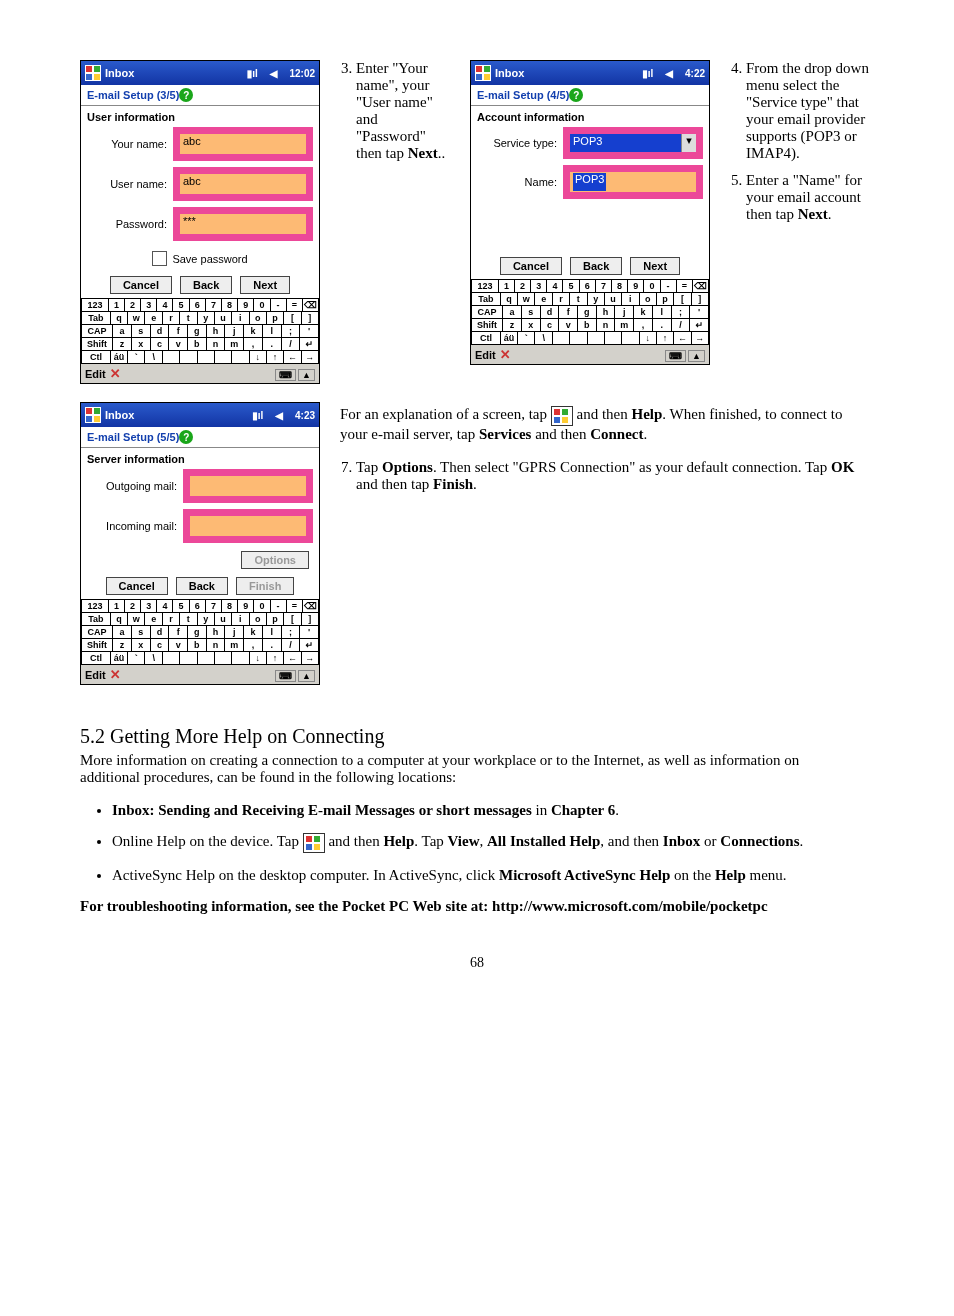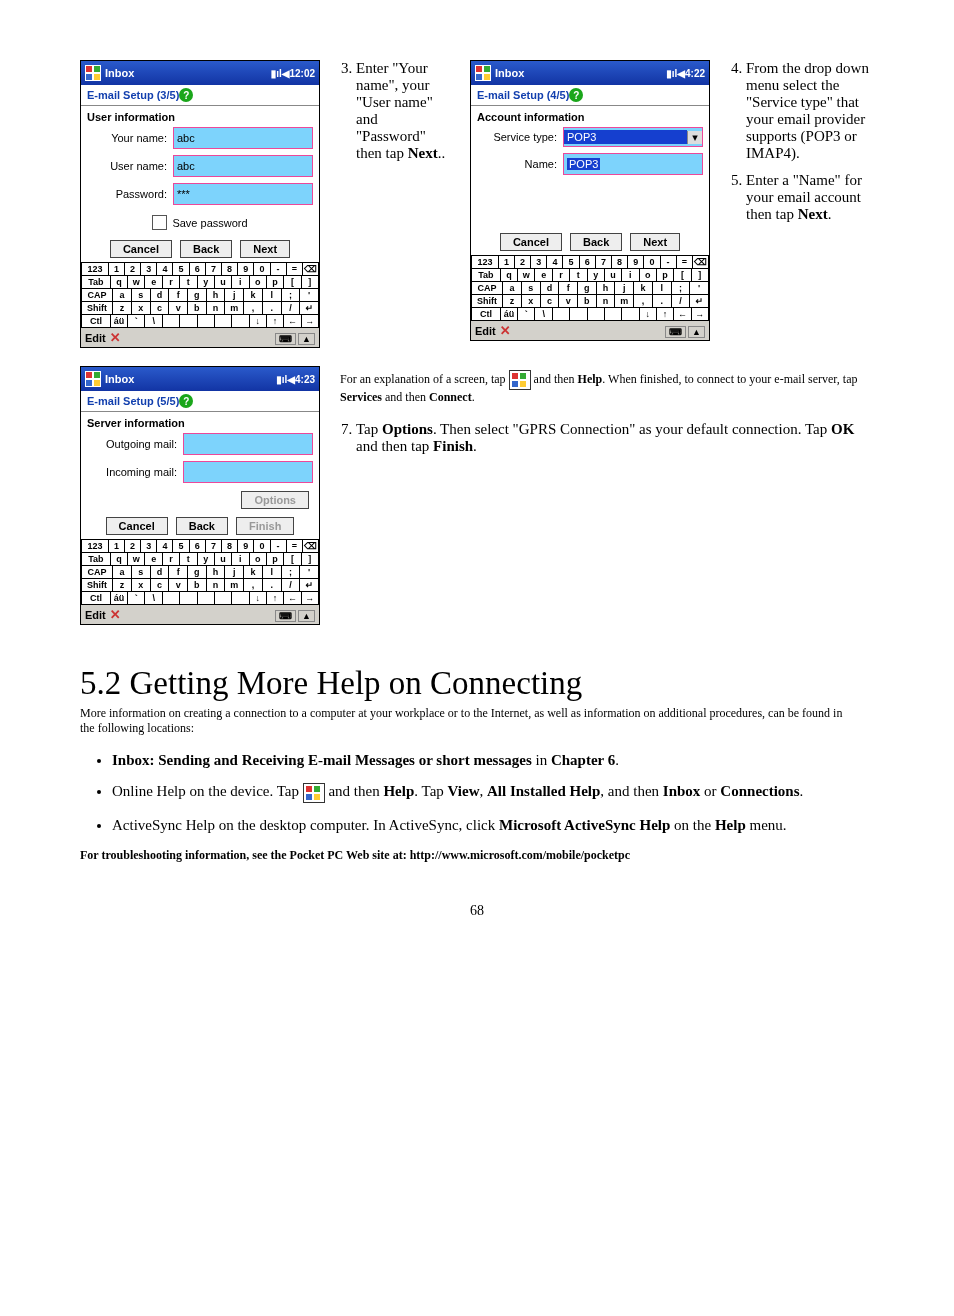--- a/index.html
+++ b/index.html
@@ -32,33 +32,33 @@
   .winflag {
     background: #fff; width:16px; height:16px; margin-right:4px;
     display:inline-flex; flex-wrap:wrap;
   }
   .winflag span{width:6px;height:6px;margin:1px}
   .wf1{background:#d33}
   .wf2{background:#3a3}
   .wf3{background:#36c}
   .wf4{background:#fc3}
   .tb-title{flex:1}
-  .tb-ico{font-size:10px;margin-left:0}
+  .tb-ico{font-size:10px;margin-left:12px}
   .setup-head{
     color:#123fae; font-weight:bold; padding:3px 6px;
     border-bottom:1px solid #888; display:flex; align-items:center;
   }
   .help-ico{
     width:14px;height:14px;border-radius:50%;background:#1aa61a;color:#fff;
     display:inline-flex;align-items:center;justify-content:center;font-size:10px;font-weight:bold;
   }
   .section-label{font-weight:bold;color:#000;padding:5px 6px 2px 6px}
   .form-row{display:flex;align-items:center;padding:2px 6px 4px 6px}
   .form-lab{width:80px;text-align:right;margin-right:6px;color:#000}
-  .form-inp{flex:1;border:1px solid #ec4899;height:18px;padding:1px 3px;display:flex;align-items:center;background:#7dd3fc}
+  .form-inp{flex:1;border:7px solid #ec4899;height:18px;padding:1px 3px;display:flex;background:#fdba74}
   .sel{background:#153fcf;color:#fff}
   .save-row{display:flex;align-items:center;justify-content:center;padding:6px 0}
   .chk{width:13px;height:13px;border:1px solid #555;margin-right:5px;background:#fff}
   .btn-row{display:flex;justify-content:center;gap:8px;padding:4px 0}
   .btn{border:1px solid #444;background:#eee;padding:2px 12px;font-size:11px;font-weight:bold}
   .btn.dis{color:#999}
   .opt-row{display:flex;justify-content:flex-end;padding:4px 10px 4px 6px}
   .kbd{font-size:9px;border-top:1px solid #000}
   .kbd-row{display:flex}
   .key{flex:1;border:1px solid #000;border-width:0 1px 1px 0;text-align:center;padding:1px 0;font-weight:bold;background:#fff}
@@ -68,22 +68,22 @@
   .editbar .ico{border:1px solid #888;padding:0 3px;font-size:9px;margin-left:2px}
   .redx{color:#c33;font-weight:bold;font-size:13px;margin-left:4px}
   .dd-arrow{width:14px;text-align:center;color:#000;background:#ddd;border-left:1px solid #888}
 
   .side-text{flex:1;font-size:15px}
   ol.tight{margin:0;padding-left:16px}
   ol.tight li{margin-bottom:10px}
   li::marker{font-family:"Times New Roman",serif}
   b{font-weight:bold}
 
-  h2{font-family:"Times New Roman",serif;font-size:33px;font-weight:normal;margin:40px 0 4px 0}
-  .body-p{margin:4px 16px 16px 0;font-size:12px}
+  h2{font-family:"Times New Roman",serif;font-size:20px;font-weight:normal;margin:40px 0 4px 0}
+  .body-p{margin:4px 16px 16px 0;font-size:15px}
   ul.bul{list-style:disc;padding-left:32px;margin:0 0 8px 0}
   ul.bul li{margin-bottom:14px}
   .inline-flag{display:inline-flex;vertical-align:middle;width:18px;height:16px;border:1px solid #333;flex-wrap:wrap;padding:1px}
   .inline-flag span{width:6px;height:6px;margin:1px}
   .pagenum{text-align:center;margin-top:40px;font-size:14px}
 </style>
 </head>
 <body>
 
 <div class="row">

